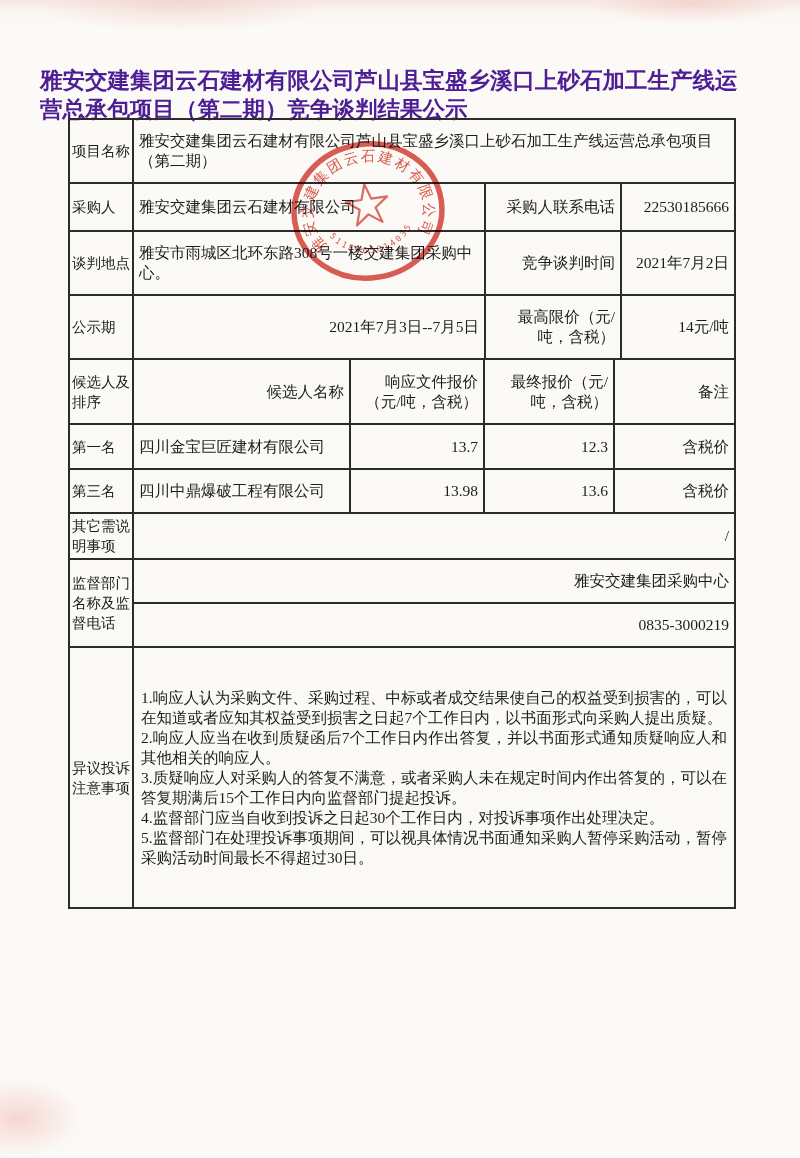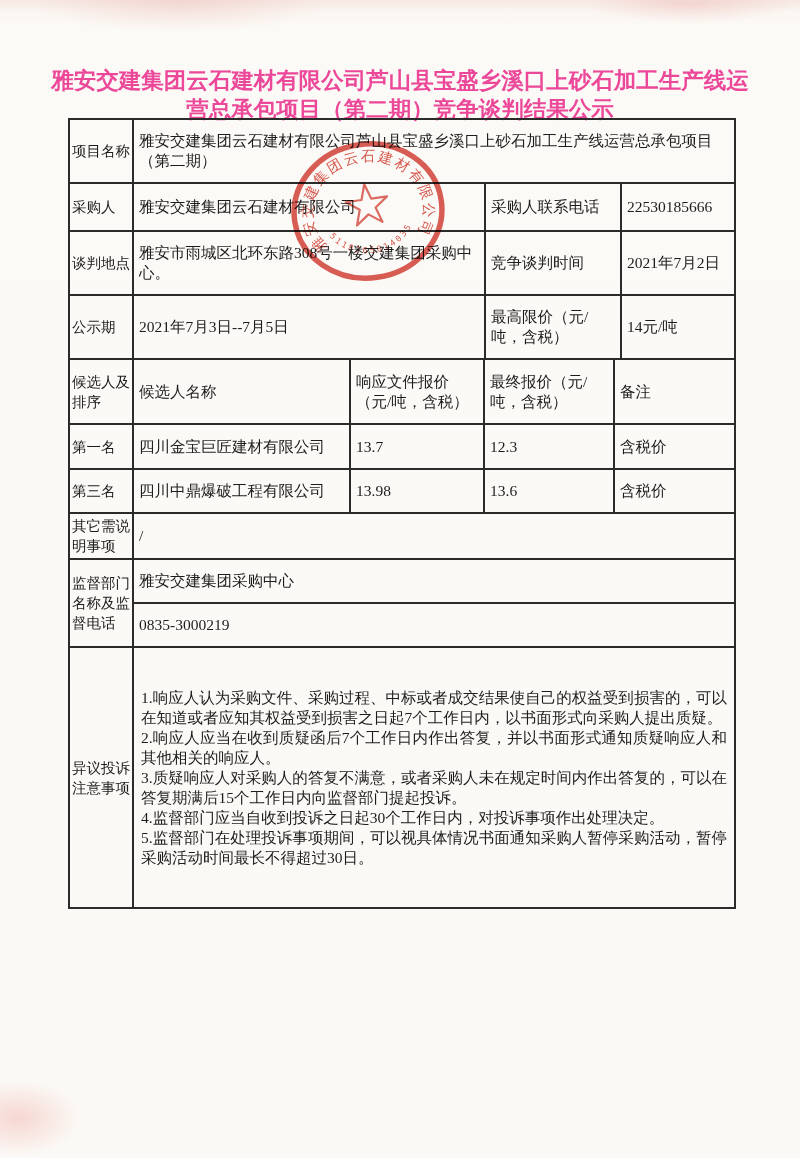--- a/index.html
+++ b/index.html
@@ -9,33 +9,33 @@
     color:#1c1c1c;
     background:
       radial-gradient(90px 55px at 18px 1118px, rgba(242,186,178,0.55), rgba(242,186,178,0) 70%),
       radial-gradient(140px 26px at 690px 4px, rgba(236,186,178,0.45), rgba(236,186,178,0) 75%),
       radial-gradient(200px 40px at 180px 2px, rgba(236,196,188,0.5), rgba(236,196,188,0) 75%),
       linear-gradient(180deg, rgba(240,210,202,0.45) 0px, rgba(246,230,224,0.2) 12px, rgba(255,255,255,0) 30px),
       linear-gradient(180deg,#fcfaf7,#fbf9f6);
   }
   .title{
     position:absolute;top:66px;left:40px;width:720px;
-    text-align:center;font-family:"DejaVu Sans","Liberation Sans",sans-serif;
-    font-weight:bold;font-size:22.5px;line-height:29px;color:#ec4899;
+    font-family:"DejaVu Sans","Liberation Sans",sans-serif;
+    font-weight:bold;font-size:22.5px;line-height:29px;color:#4c1d95;
   }
   .doc-table{position:absolute;left:68px;top:118px;width:666px;}
   table.sec{border-collapse:collapse;table-layout:fixed;width:666px;}
   table.sec + table.sec{margin-top:-2px;}
   td{
     border:2px solid #2b2b2b;
     font-size:15.5px;line-height:20px;color:#1c1c1c;
     padding:11px 5px;vertical-align:middle;overflow:hidden;
   }
   td.lbl{padding:2px 1px 2px 2px;font-size:14.5px;text-align:left;margin-left:37px;}
-  td.c{text-align:left;}
+  td.c{text-align:right;}
   td.l{text-align:left;}
   .just{text-align:justify;}
   
   .seal{position:absolute;left:287px;top:136px;width:162px;height:154px;
         mix-blend-mode:multiply;opacity:0.92;pointer-events:none;}
 </style>
 </head>
 <body>
 
 <div class="title">

